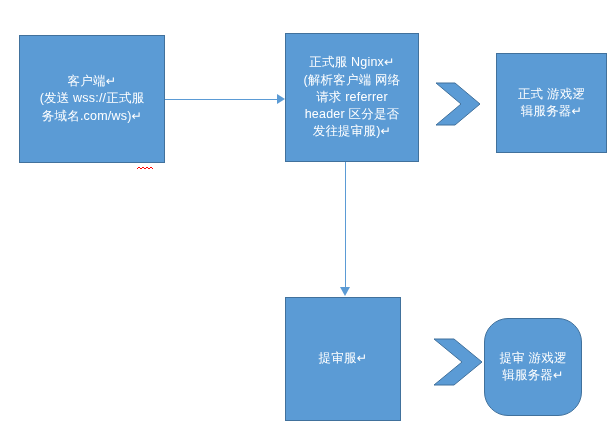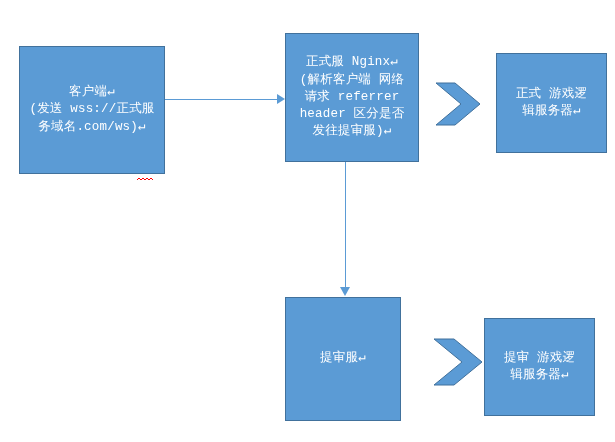--- a/index.html
+++ b/index.html
@@ -36,29 +36,28 @@
     text-align: center;
     line-height: 1.38;
     font-size: 12.5px;
     letter-spacing: 0.2px;
     padding: 2px 6px;
   }
   .node .txt {
     display: block;
     width: 100%;
     white-space: pre-line;
-    font-family: Liberation Mono, monospace;
   }
 
   
-  #node-client       { left: 19px;  top: 46px;  width: 146px; height: 128px; }
+  #node-client       { left: 19px;  top: 35px;  width: 146px; height: 128px; }
   #node-nginx        { left: 285px; top: 33px;  width: 134px; height: 129px; }
   #node-prod-logic   { left: 496px; top: 53px;  width: 111px; height: 100px; }
   #node-review       { left: 285px; top: 297px; width: 116px; height: 124px; }
-  #node-review-logic { left: 484px; top: 318px; width: 111px; height: 98px; }
+  #node-review-logic { left: 484px; top: 318px; width: 98px; height: 98px; border-radius: 24px; }
 
   
   .squiggle {
     position: absolute;
     left: 117px;
     top: 130px;
     width: 17px;
     height: 4px;
     pointer-events: none;
   }

